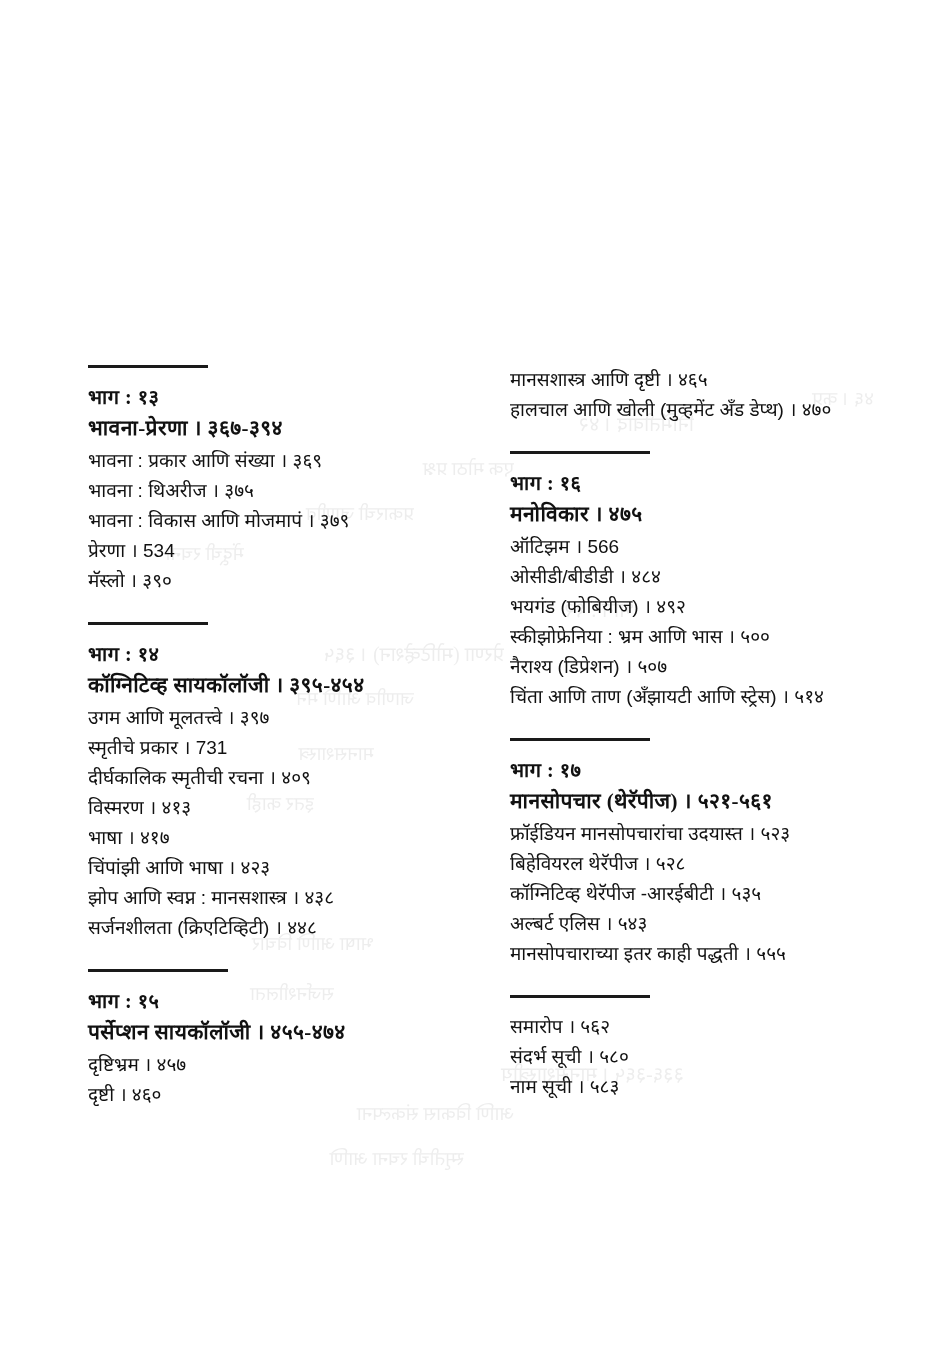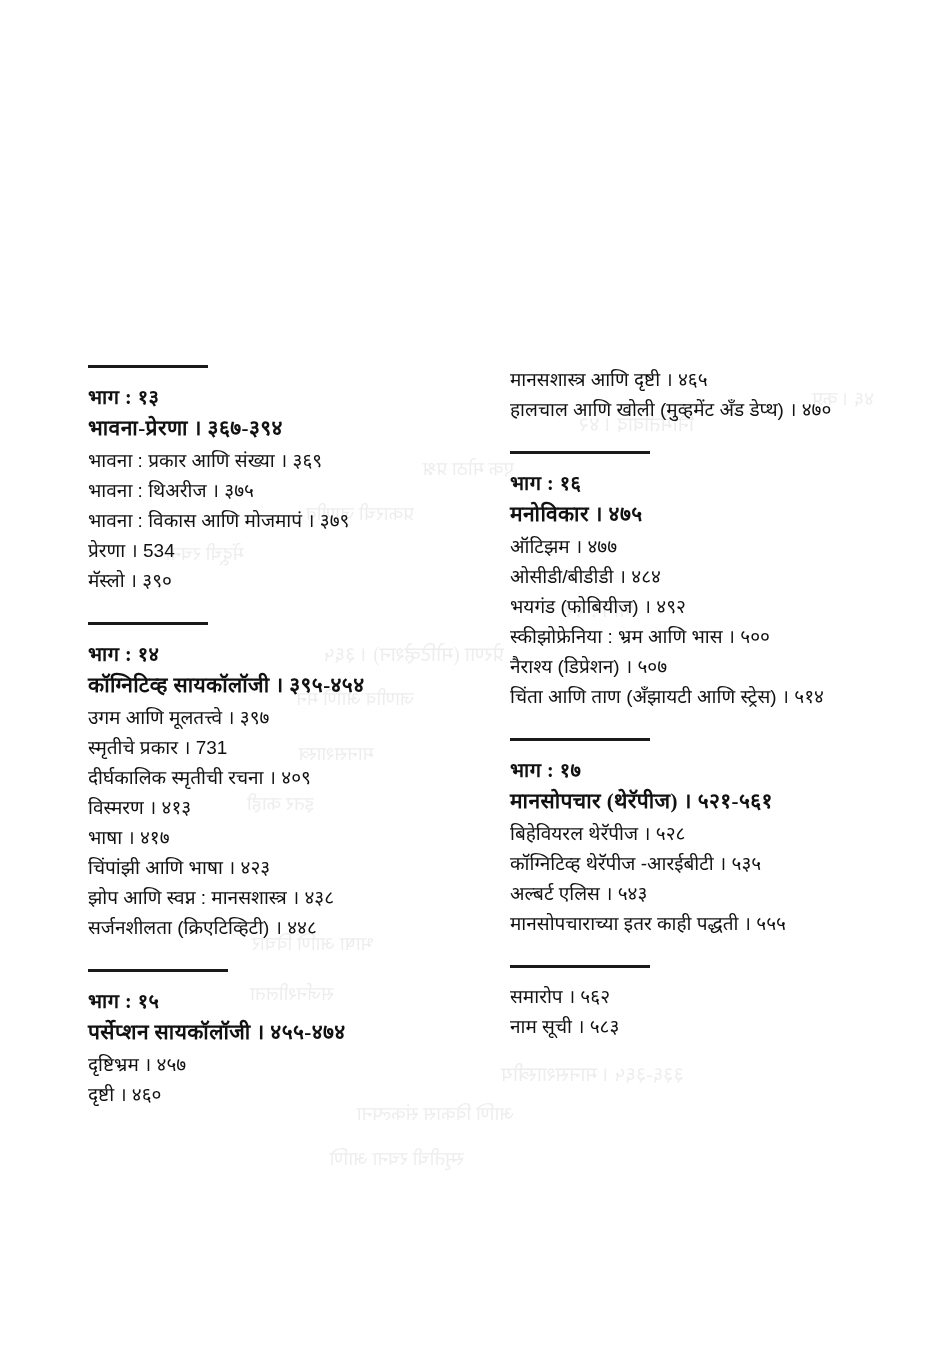--- a/index.html
+++ b/index.html
@@ -151,43 +151,45 @@
       <div class="entry">मानसशास्त्र आणि दृष्टी । ४६५</div>
       <div class="entry">हालचाल आणि खोली (मुव्हमेंट अँड डेप्थ) । ४७०</div>
     </div>
 
     <div class="spacer-md"></div>
 
     <div class="block">
       <div class="rule wide"></div>
       <div class="part-label">भाग : १६</div>
       <div class="part-title">मनोविकार  ।  ४७५</div>
-      <div class="entry">ऑटिझम । ४७७</div>
+      <div class="entry">ऑटिझम । 566</div>
       <div class="entry">ओसीडी/बीडीडी । ४८४</div>
       <div class="entry">भयगंड (फोबियीज) । ४९२</div>
       <div class="entry">स्कीझोफ्रेनिया : भ्रम आणि भास । ५००</div>
       <div class="entry">नैराश्य (डिप्रेशन) । ५०७</div>
       <div class="entry">चिंता आणि ताण (अँझायटी आणि स्ट्रेस) । ५१४</div>
     </div>
 
     <div class="spacer-md"></div>
 
     <div class="block">
       <div class="rule wide"></div>
       <div class="part-label">भाग : १७</div>
       <div class="part-title">मानसोपचार  (थेरॅपीज)  ।  ५२१-५६१</div>
+      <div class="entry">फ्रॉईडियन मानसोपचारांचा उदयास्त । ५२३</div>
       <div class="entry">बिहेवियरल थेरॅपीज । ५२८</div>
       <div class="entry">कॉग्निटिव्ह थेरॅपीज -आरईबीटी । ५३५</div>
       <div class="entry">अल्बर्ट एलिस । ५४३</div>
       <div class="entry">मानसोपचाराच्या इतर काही पद्धती । ५५५</div>
     </div>
 
     <div class="spacer-md"></div>
 
     <div class="block">
       <div class="rule wide"></div>
       <div class="entry">समारोप । ५६२</div>
+      <div class="entry">संदर्भ सूची । ५८०</div>
       <div class="entry">नाम सूची । ५८३</div>
     </div>
 
   </div>
 
 </div>
 
 </body></html>

